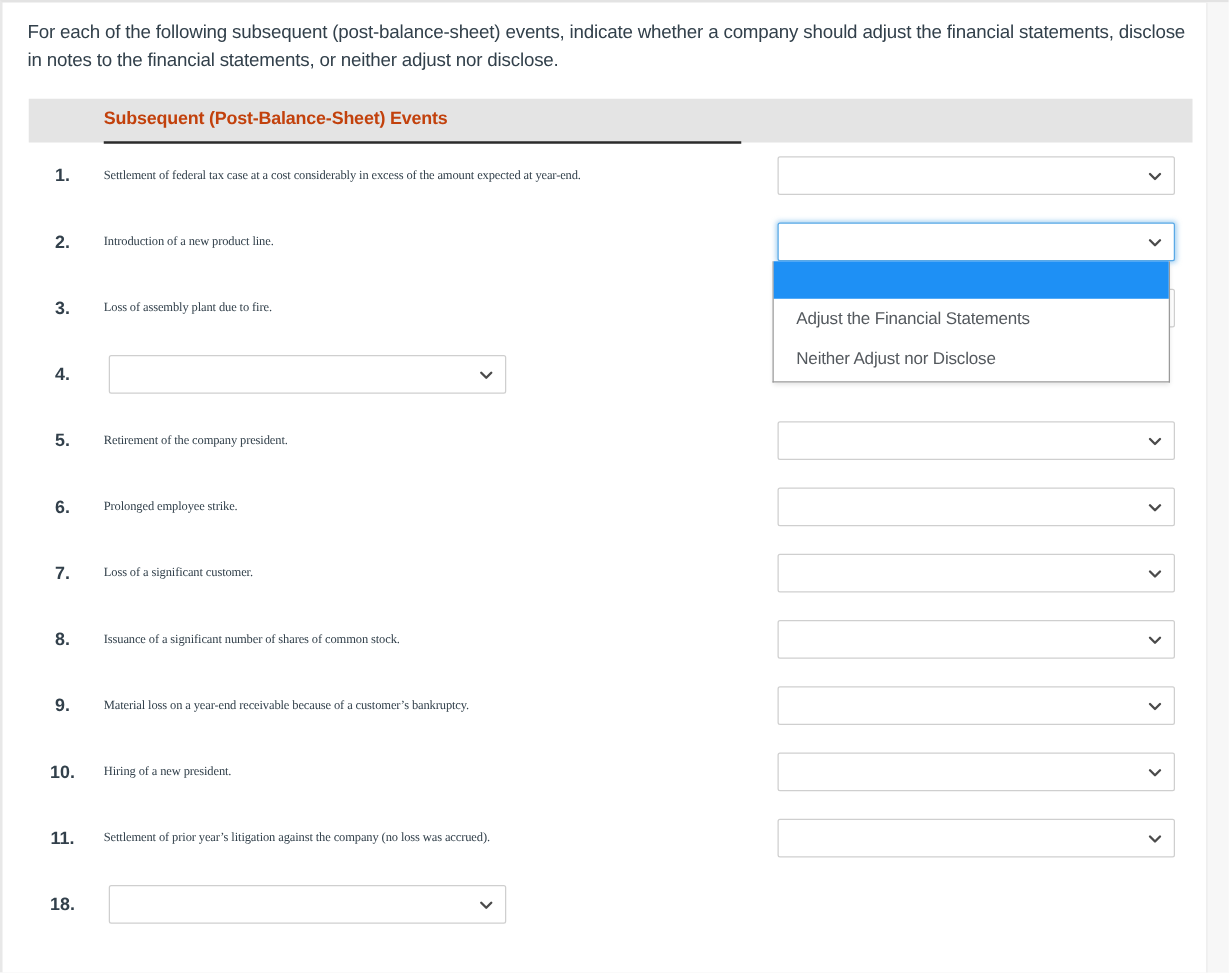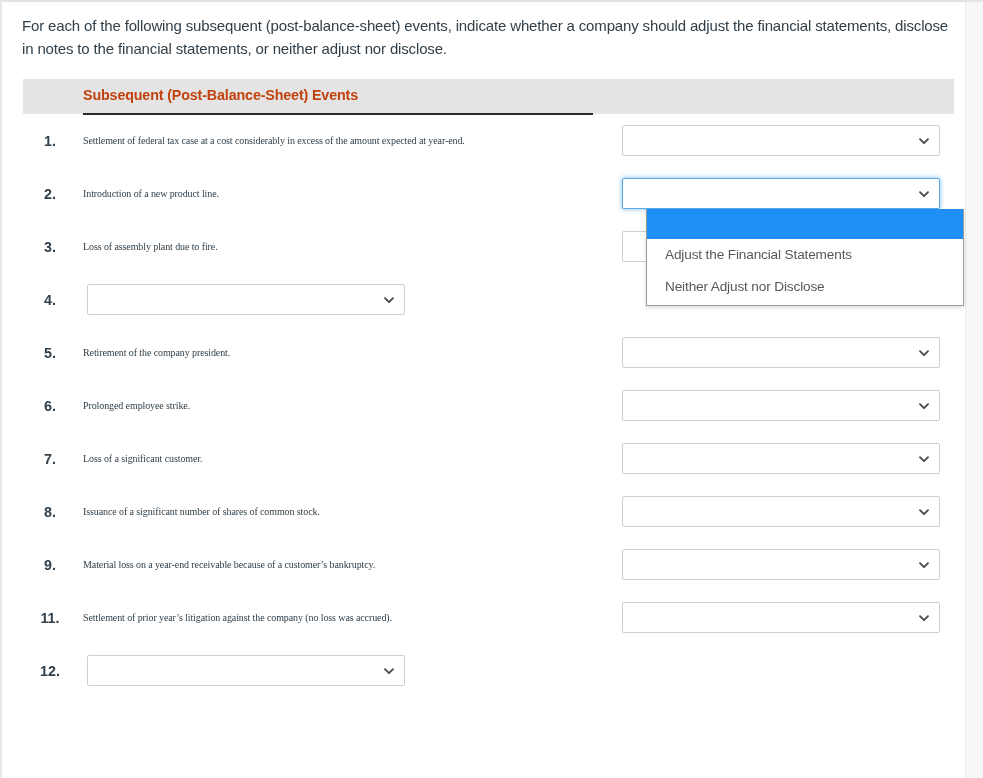--- a/index.html
+++ b/index.html
@@ -144,21 +144,20 @@
     left: 0px;
     top: 31px;
     width: 318px;
     background: #ffffff;
     border: 1px solid #9a9a9a;
     border-top: none;
     box-sizing: border-box;
     box-shadow: 0 2px 4px rgba(0,0,0,0.12);
     z-index: 40;
     padding-bottom: 2px;
-    margin-left: 28px;
   }
   .dd-option {
     height: 32px;
     line-height: 32px;
     padding: 0 0 0 18px;
     font-size: 13.6px;
     color: #54595e;
     white-space: nowrap;
     letter-spacing: -0.01em;
   }
@@ -311,35 +310,49 @@
               <div class="select-value"></div>
               <span class="chev">
                 <svg viewBox="0 0 12 12" width="12" height="12" xmlns="http://www.w3.org/2000/svg">
                   <path d="M2 4.2 L6 8.2 L10 4.2" fill="none" stroke="#4b4b4b" stroke-width="1.9" stroke-linecap="round" stroke-linejoin="round"></path>
                 </svg>
               </span>
             </div>
           </div>
         </div>
         <div class="row">
+          <div class="cell-num">10.</div>
+          <div class="cell-desc">Hiring of a new president.</div>
+          <div class="cell-answer">
+            <div class="select-box">
+              <div class="select-value"></div>
+              <span class="chev">
+                <svg viewBox="0 0 12 12" width="12" height="12" xmlns="http://www.w3.org/2000/svg">
+                  <path d="M2 4.2 L6 8.2 L10 4.2" fill="none" stroke="#4b4b4b" stroke-width="1.9" stroke-linecap="round" stroke-linejoin="round"></path>
+                </svg>
+              </span>
+            </div>
+          </div>
+        </div>
+        <div class="row">
           <div class="cell-num">11.</div>
           <div class="cell-desc">Settlement of prior year’s litigation against the company (no loss was accrued).</div>
           <div class="cell-answer">
             <div class="select-box">
               <div class="select-value"></div>
               <span class="chev">
                 <svg viewBox="0 0 12 12" width="12" height="12" xmlns="http://www.w3.org/2000/svg">
                   <path d="M2 4.2 L6 8.2 L10 4.2" fill="none" stroke="#4b4b4b" stroke-width="1.9" stroke-linecap="round" stroke-linejoin="round"></path>
                 </svg>
               </span>
             </div>
           </div>
         </div>
         <div class="row">
-          <div class="cell-num">12.</div>
+          <div class="cell-num">18.</div>
           <div class="cell-answer">
             <div class="select-box">
               <div class="select-value"></div>
               <span class="chev">
                 <svg viewBox="0 0 12 12" width="12" height="12" xmlns="http://www.w3.org/2000/svg">
                   <path d="M2 4.2 L6 8.2 L10 4.2" fill="none" stroke="#4b4b4b" stroke-width="1.9" stroke-linecap="round" stroke-linejoin="round"></path>
                 </svg>
               </span>
             </div>
           </div>

